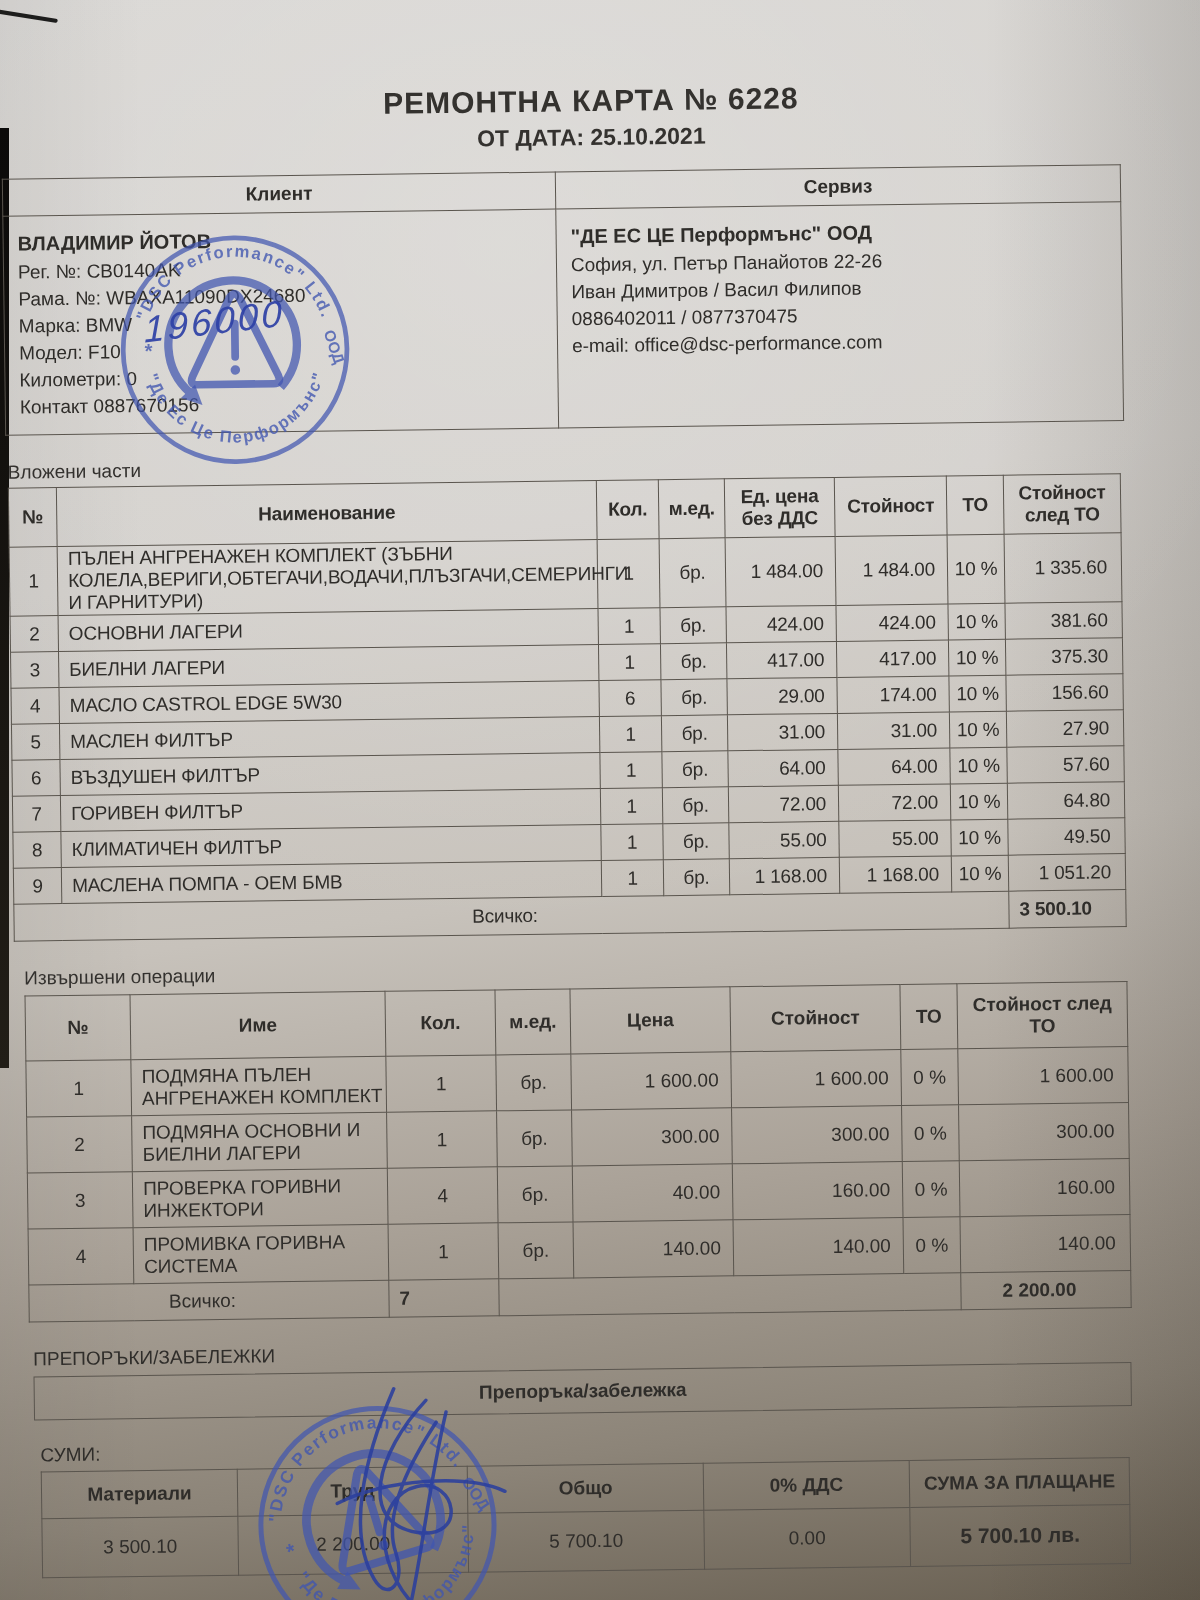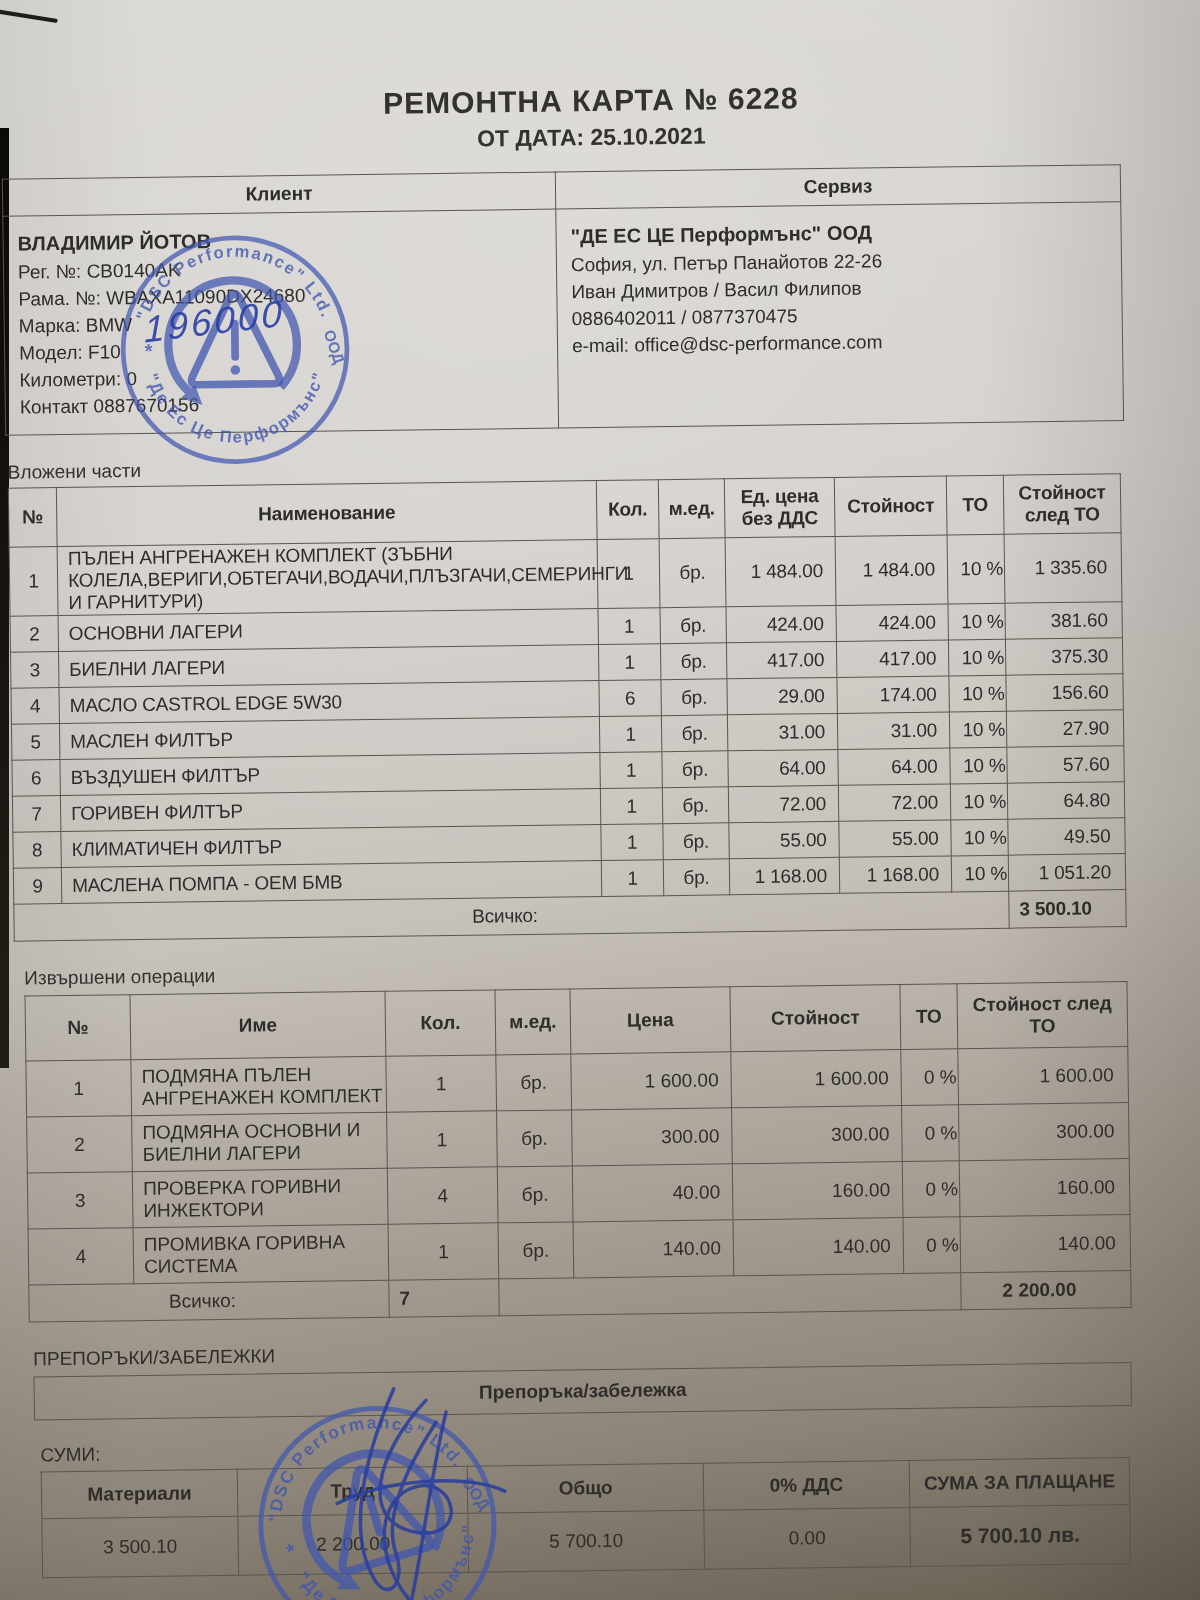--- a/index.html
+++ b/index.html
@@ -37,21 +37,21 @@
   .section-label{font-size:19px;margin:26px 0 4px 12px;color:#33312e;}
 
   
   .parts-table{margin-left:12px;width:1112px;font-size:19px;letter-spacing:-0.2px;}
   .parts-table th{font-weight:bold;text-align:center;padding:5px 3px;font-size:19px;height:48px;}
   .parts-table tbody tr{height:36px;}
   .data-grid td:nth-child(1){text-align:center;}
   .data-grid td:nth-child(2){text-align:left;padding-left:10px;}
   .data-grid td:nth-child(3),.data-grid td:nth-child(4){text-align:center;}
   .data-grid td:nth-child(5),.data-grid td:nth-child(6){text-align:right;padding-right:12px;}
-  .data-grid td:nth-child(7){text-align:right;}
+  .data-grid td:nth-child(7){text-align:center;}
   .data-grid td:nth-child(8){text-align:right;padding-right:14px;}
   .total-label{text-align:right;padding-right:14px;height:34px;}
   .total-value{text-align:right;padding-right:14px;font-weight:bold;}
   .total-qty{text-align:center;font-weight:bold;}
 
   
   .ops-table{margin:6px 0 0 22px;width:1102px;font-size:19px;}
   .ops-table th{font-weight:bold;text-align:center;padding:6px 4px;font-size:19px;height:52px;}
   .ops-table tbody tr{height:56px;}
   .ops-table tbody td{padding-top:4px;padding-bottom:4px;}

